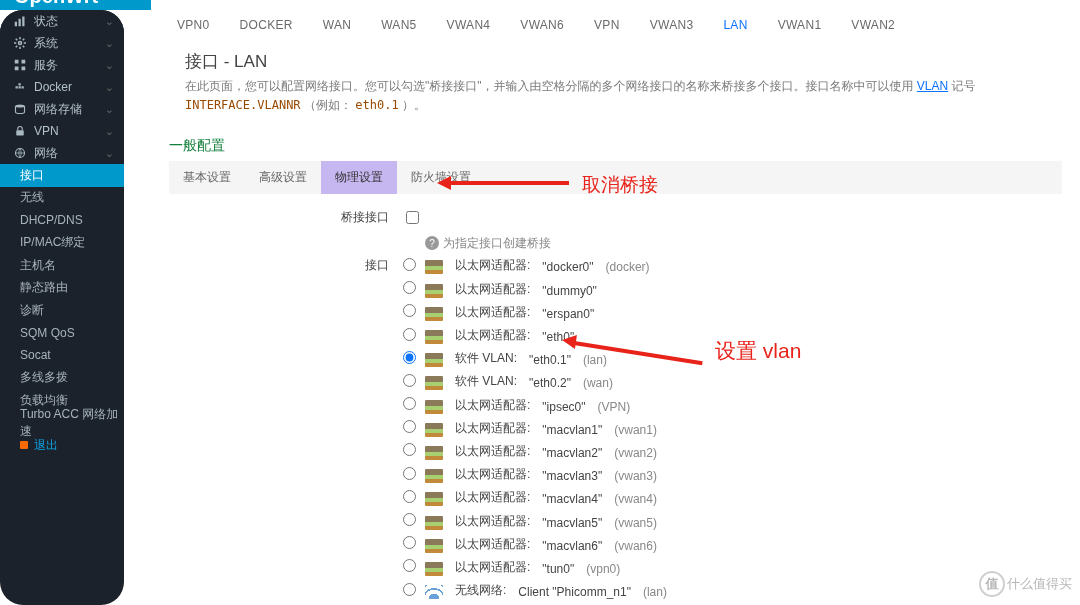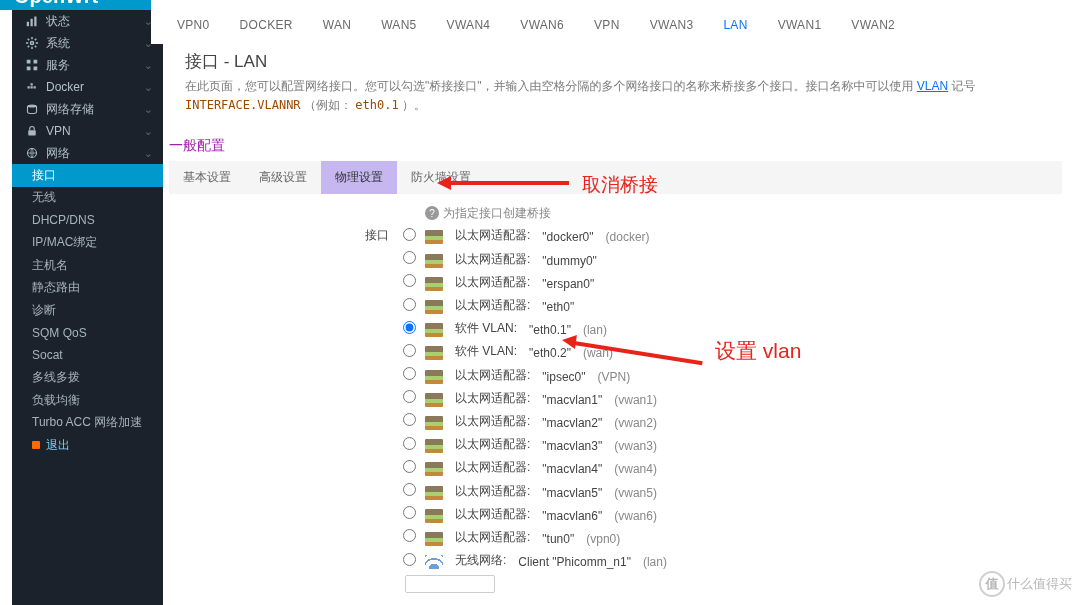--- a/index.html
+++ b/index.html
@@ -26,25 +26,26 @@
     font-weight: 700;
     padding-left: 14px;
     display: flex;
     align-items: flex-end;
     padding-bottom: 2px;
   }
 
   
   .sidebar {
     position: absolute;
-    left: 12px; top: 10px; bottom: 0;
-    width: 151px;
+    left: 0; top: 10px; bottom: 0;
+    width: 124px;
     background: #1b222b;
     color: #b3c0c8;
     overflow: hidden;
+    border-radius: 23px;
   }
   .side-item {
     display: flex;
     align-items: center;
     gap: 8px;
     height: 22px;
     padding: 0 10px 0 14px;
     font-size: 12px;
     cursor: pointer;
   }
@@ -56,21 +57,21 @@
     display: flex;
     align-items: center;
     font-size: 12px;
     color: #a7b3bb;
     cursor: pointer;
   }
   .side-sub.active {
     background: #0099cc;
     color: #fff;
   }
-  .side-sub.logout { color: #7dd3fc; }
+  .side-sub.logout { color: #0ea5e9; }
   .ico { width: 12px; height: 12px; display:inline-block; }
 
   
   .main {
     position: absolute;
     left: 151px; right: 0; top: 0; bottom: 0;
     overflow:hidden;
   }
 
   
@@ -86,21 +87,21 @@
   .tab.active { color: #0a73ff; font-weight:500; }
 
   
   .page-head { padding: 6px 34px; }
   .page-head h2 { font-size: 17px; color: #444; font-weight: 400; margin-bottom: 4px;}
   .desc { font-size: 12px; color: #7a7a7a; line-height: 1.6; }
   .desc a { color: #0a73ff; text-decoration: underline; }
   .desc .mono { font-family: Menlo, Consolas, monospace; color: #9a4a00; }
 
   
-  .sec-title { padding: 16px 18px 6px; font-size: 14px; color: #a21caf; font-weight:500;}
+  .sec-title { padding: 16px 18px 6px; font-size: 14px; color: #15803d; font-weight:500;}
 
   
   .inner-tabs {
     display: flex;
     margin: 0 18px;
     background: #f5f5f5;
   }
   .inner-tab {
     padding: 8px 14px;
     font-size: 12px;
@@ -305,20 +306,27 @@
 
   <div class="inner-tabs" id="inner-tabs">
       <span class="inner-tab">基本设置</span>
       <span class="inner-tab">高级设置</span>
       <span class="inner-tab active">物理设置</span>
       <span class="inner-tab">防火墙设置</span>
     </div>
 
   <div class="form-area">
 
+    <div class="row" style="min-height:30px;">
+      <div class="row-label">桥接接口</div>
+      <div class="row-ctrl" style="justify-content:center;">
+        <input type="checkbox" style="">
+      </div>
+      <div></div>
+    </div>
     <div class="row" style="min-height:22px;">
       <div></div>
         <div></div>
       <div class="hint">
         <span class="q">?</span>
         <span>为指定接口创建桥接</span>
       </div>
     </div>
 
     <div id="iface-list">

